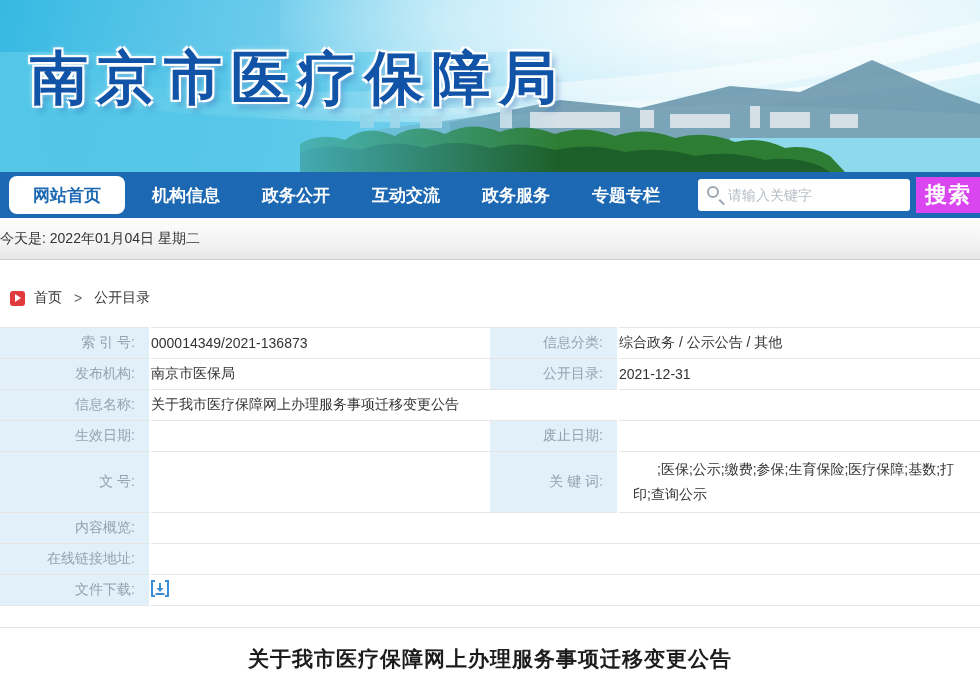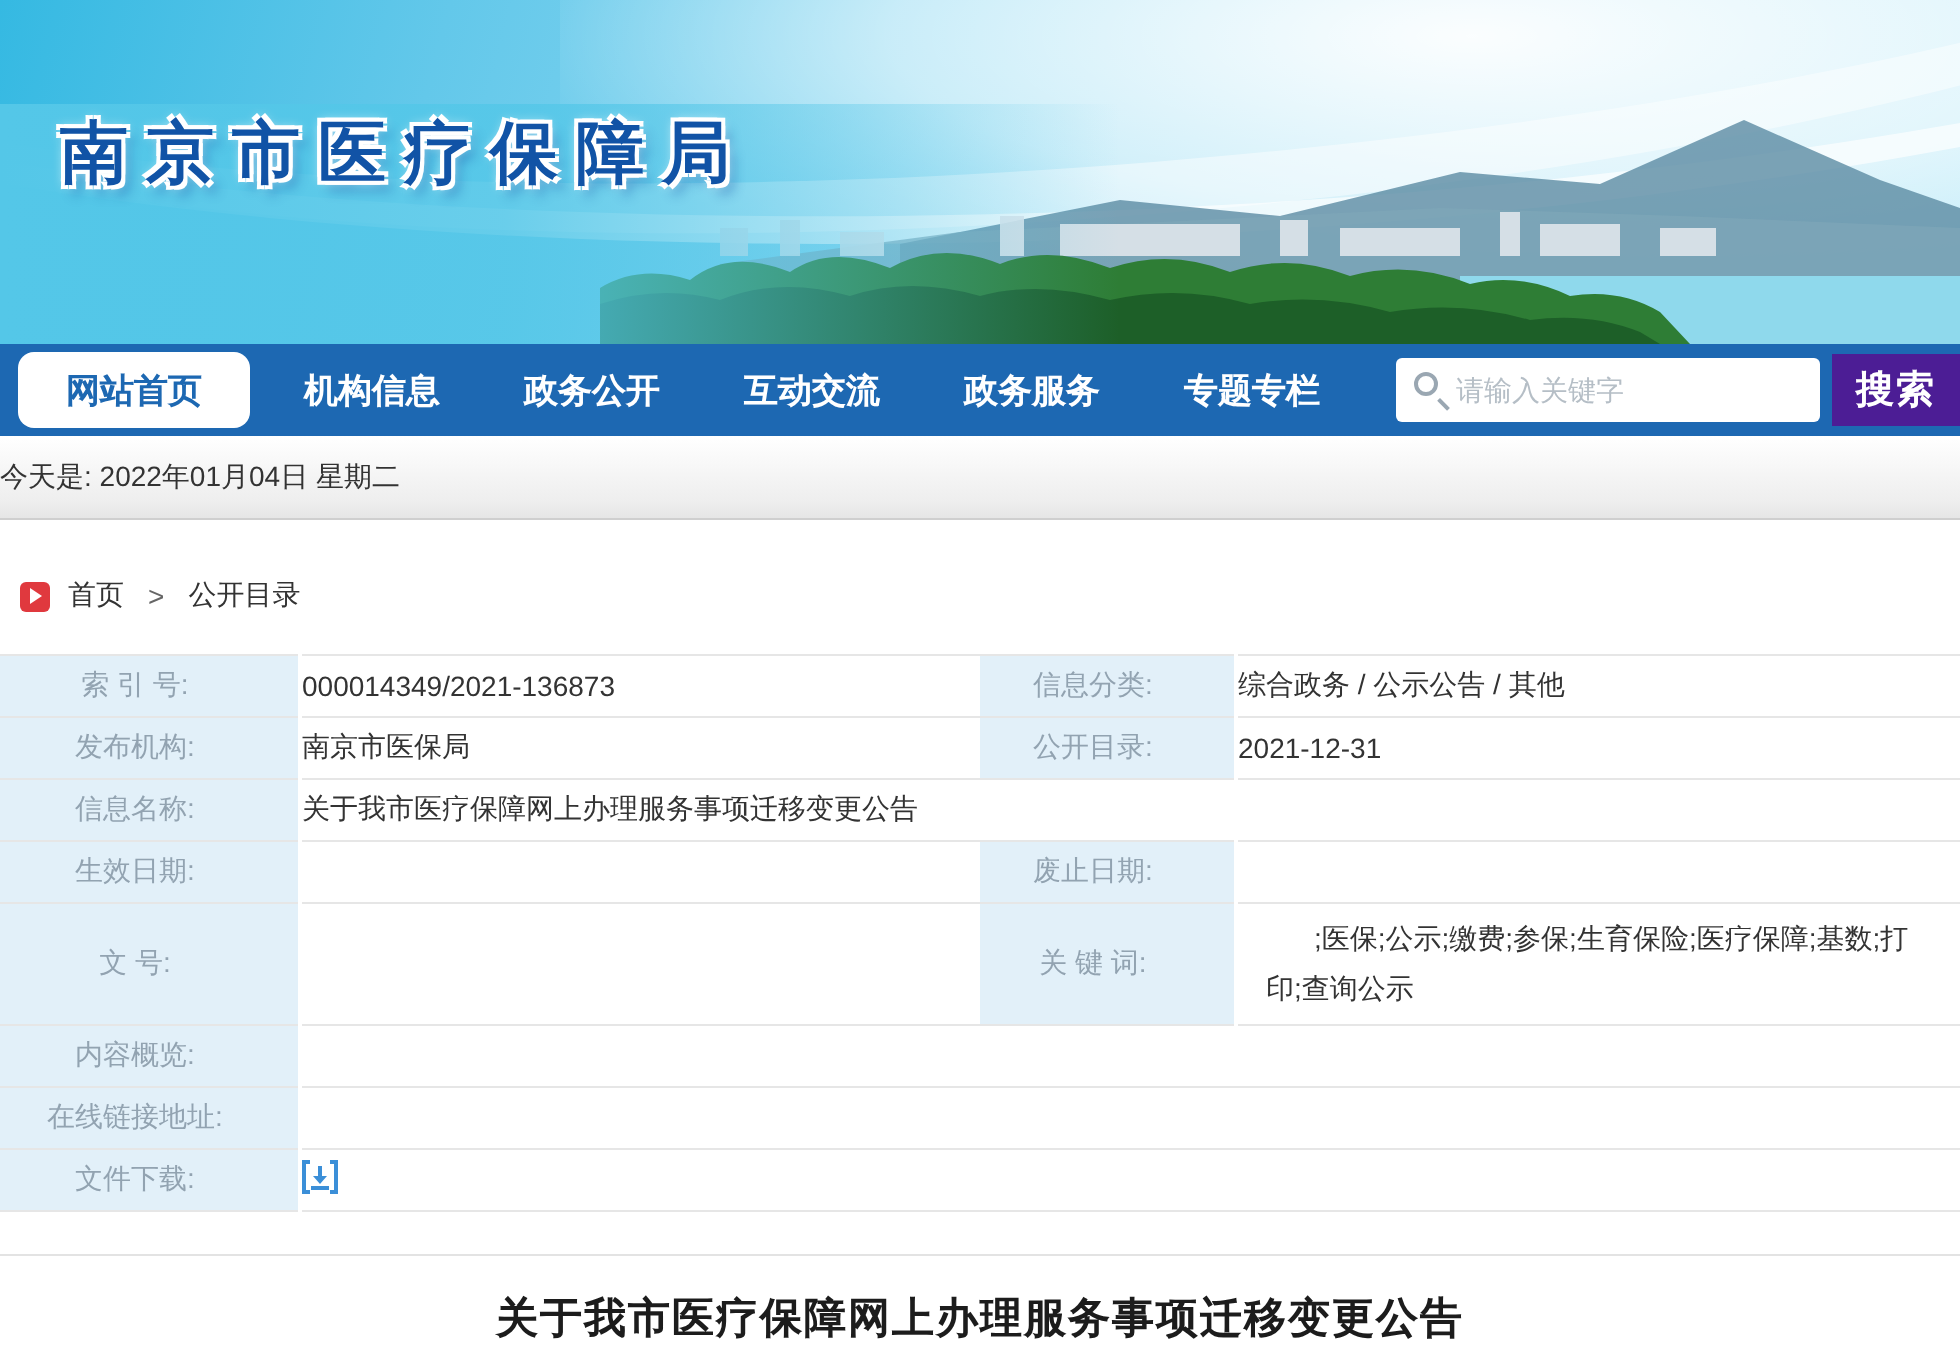--- a/index.html
+++ b/index.html
@@ -10,57 +10,57 @@
     background:linear-gradient(105deg,#35b9e2 0%,#63c8ea 22%,#8ed9f2 48%,#aee4f6 72%,#c2ecf9 100%); }
   .banner .cloud { position:absolute; right:-60px; top:-70px; width:760px; height:220px;
     background:radial-gradient(ellipse at 60% 40%, rgba(255,255,255,.95) 0%, rgba(255,255,255,.55) 45%, rgba(255,255,255,0) 75%); }
   .banner .swoosh1 { position:absolute; left:-220px; top:-270px; width:1500px; height:380px; border-radius:50%;
     border-bottom:26px solid rgba(255,255,255,.45); transform:rotate(-4deg); }
   .banner .swoosh2 { position:absolute; left:-320px; top:-300px; width:1700px; height:420px; border-radius:50%;
     border-bottom:14px solid rgba(255,255,255,.65); transform:rotate(-2deg); }
   .banner .landscape { position:absolute; right:0; bottom:0; }
   .banner .fade { position:absolute; left:0; bottom:0; width:560px; height:120px;
     background:linear-gradient(90deg, rgba(84,199,232,1) 0%, rgba(84,199,232,.85) 45%, rgba(84,199,232,0) 100%); }
-  .site-title { position:absolute; left:30px; top:54px; font-size:34px; font-weight:bold; letter-spacing:9px;
+  .site-title { position:absolute; left:30px; top:40px; font-size:58px; font-weight:bold; letter-spacing:9px;
     color:#1153a6;
     text-shadow:-2px -2px 0 #fff, 2px -2px 0 #fff, -2px 2px 0 #fff, 2px 2px 0 #fff,
                 0 0 6px rgba(255,255,255,.9), 4px 5px 6px rgba(21,83,166,.45); }
 
   
   .topnav { position:relative; display:flex; align-items:center; width:980px; height:46px; background:#1d68b2; padding-left:9px; }
   .nav-item { display:flex; align-items:center; height:46px; padding:0 21px; color:#fff; font-size:17px; font-weight:bold;
     text-decoration:none; cursor:pointer; white-space:nowrap; }
   .nav-item.active { height:38px; background:#fff; color:#1d68b2; border-radius:8px; margin-right:6px; padding:0 24px; }
   .search-wrap { margin-left:auto; display:flex; align-items:center; height:46px; }
   .search-field { position:relative; width:212px; height:32px; background:#fff; border-radius:3px; }
   .mag-icon { position:absolute; left:9px; top:7px; width:12px; height:12px; border:2px solid #9aa7b2; border-radius:50%; }
   .mag-icon::after { content:""; position:absolute; left:11px; top:11px; width:7px; height:2px; background:#9aa7b2;
     transform:rotate(45deg); transform-origin:0 0; }
   .search-field input { position:absolute; left:30px; top:0; width:176px; height:32px; border:0; outline:none;
     font-size:14px; color:#333; background:transparent; }
   .search-field input::placeholder { color:#b5bec6; }
-  .search-btn { width:64px; height:36px; margin-left:6px; border:0; background:#4c1d95; color:#fff;
-    font-size:19px; font-weight:bold; cursor:pointer; letter-spacing:1px; }
+  .search-btn { width:64px; height:36px; margin-left:6px; border:0; background:#d946ef; color:#fff;
+    font-size:22px; font-weight:bold; cursor:pointer; letter-spacing:1px; }
 
   
   .datebar { width:980px; height:42px; display:flex; align-items:center; 
     background:linear-gradient(#ffffff,#eeeeee 80%,#e6e6e6); border-bottom:1px solid #cfcfcf; font-size:14px; color:#333; }
 
   
   .breadcrumb { display:flex; align-items:center; margin:29px 0 20px 10px; font-size:14px; color:#333; }
   .bc-icon { position:relative; width:15px; height:15px; background:#e0393e; border-radius:3px; margin-right:9px; }
   .bc-icon::after { content:""; position:absolute; left:5px; top:3.5px; border-left:6px solid #fff;
     border-top:4px solid transparent; border-bottom:4px solid transparent; }
   .breadcrumb a { color:#333; text-decoration:none; cursor:pointer; }
   .breadcrumb .sep { margin:0 12px; color:#666; }
 
   
   table.meta { width:980px; border-collapse:collapse; table-layout:fixed; border-top:1px solid #e6e6e6; }
   table.meta td { border-bottom:1px solid #e6e6e6; font-size:14px; vertical-align:middle; }
-  td.lbl { background:#e2f0f9; color:#92a3b1; text-align:center; padding-right:14px; border-right:2px solid #fff; height:31px; }
+  td.lbl { background:#e2f0f9; color:#92a3b1; text-align:right; padding-right:14px; border-right:2px solid #fff; height:31px; }
   td.val { background:#fff; color:#333; padding-left:0; }
   tr.tall td { height:61px; }
   td.kw { line-height:25px; padding:5px 10px 5px 14px; text-indent:24px; }
   .dl-icon { display:inline-block; cursor:pointer; }
 
   
   .article-divider { width:980px; border-top:1px solid #e3e3e3; margin-top:21px; }
   .article-title { text-align:center; margin-top:17px; font-size:21px; font-weight:bold; color:#1c1c1c;
     letter-spacing:1px; font-family:"DejaVu Serif","Liberation Serif",serif; }
 </style>

